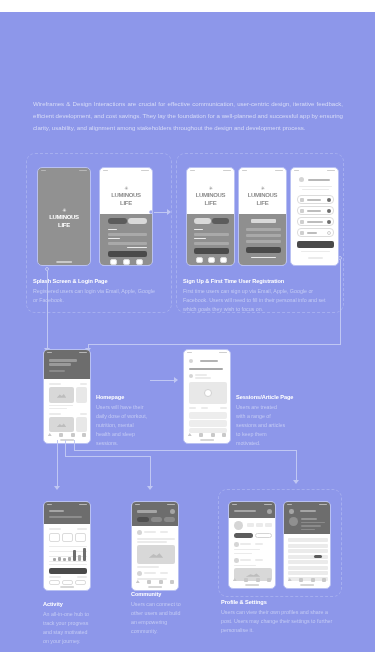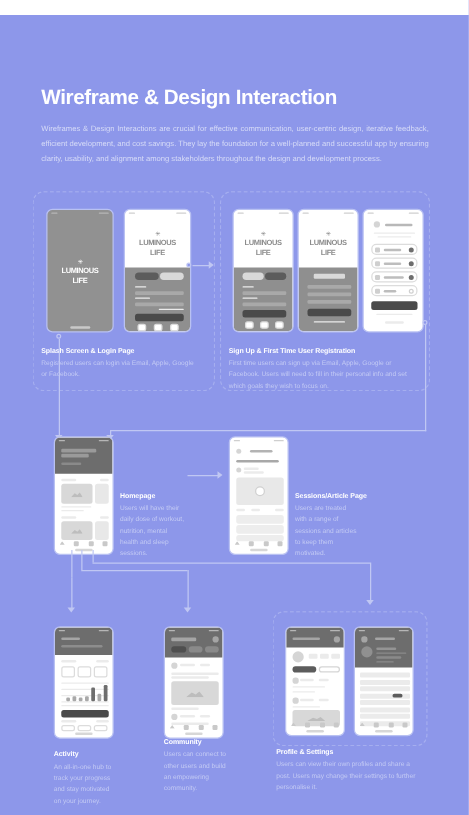--- a/index.html
+++ b/index.html
@@ -141,21 +141,20 @@
   .arrow-r {
     border-top: 3px solid transparent; border-bottom: 3px solid transparent;
     border-left: 4px solid #c0c7f3;
   }
 </style>
 </head>
 <body>
 
 <div class="poster">
 
-  <div class="title">Wireframe &amp; Design Interaction</div>
   <div class="intro">Wireframes &amp; Design Interactions are crucial for effective communication, user-centric design, iterative feedback, efficient development, and cost savings. They lay the foundation for a well-planned and successful app by ensuring clarity, usability, and alignment among stakeholders throughout the design and development process.</div>
 
   <div class="group" style="left:26px; top:141px; width:146px; height:160px;"></div>
 
   <div class="phone gray" style="left:37px; top:155px; width:54px; height:99px;">
     <div class="statusbar on-dark">
       <span class="sb-l"></span>
       <span class="sb-r"></span>
     </div>
     <div class="logo" style="left:0; right:0; top:40px;">

